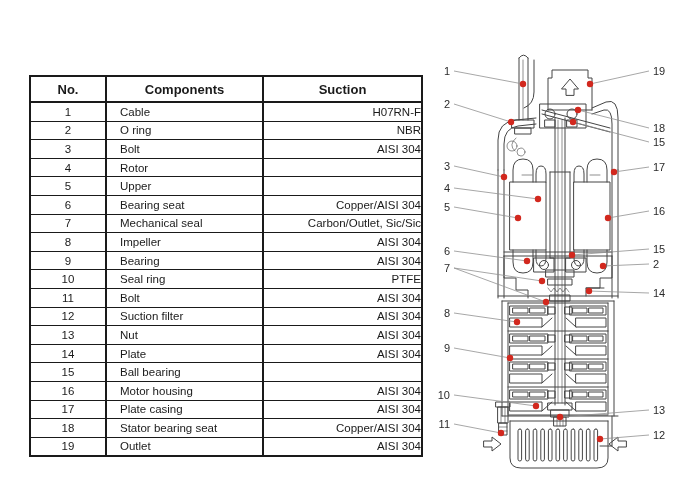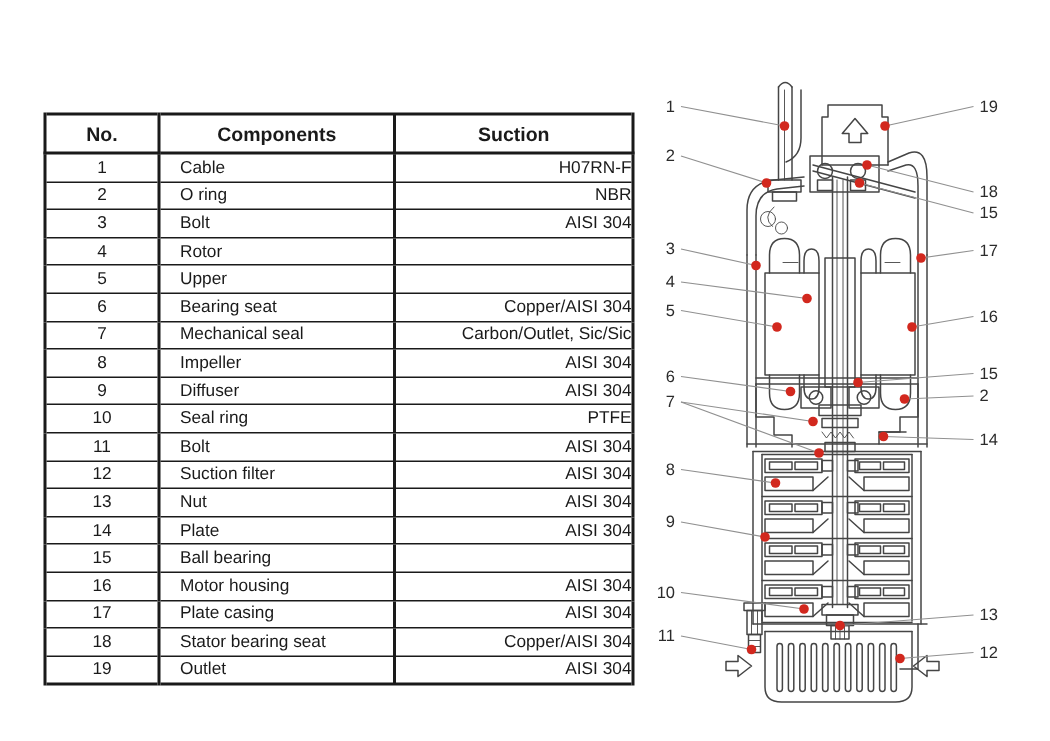--- a/index.html
+++ b/index.html
@@ -86,21 +86,21 @@
           <td>Mechanical seal</td>
           <td>Carbon/Outlet, Sic/Sic</td>
         </tr>
         <tr>
           <td>8</td>
           <td>Impeller</td>
           <td>AISI 304</td>
         </tr>
         <tr>
           <td>9</td>
-          <td>Diffuser</td>
+          <td>Bearing</td>
           <td>AISI 304</td>
         </tr>
         <tr>
           <td>10</td>
           <td>Seal ring</td>
           <td>PTFE</td>
         </tr>
         <tr>
           <td>11</td>
           <td>Bolt</td>

